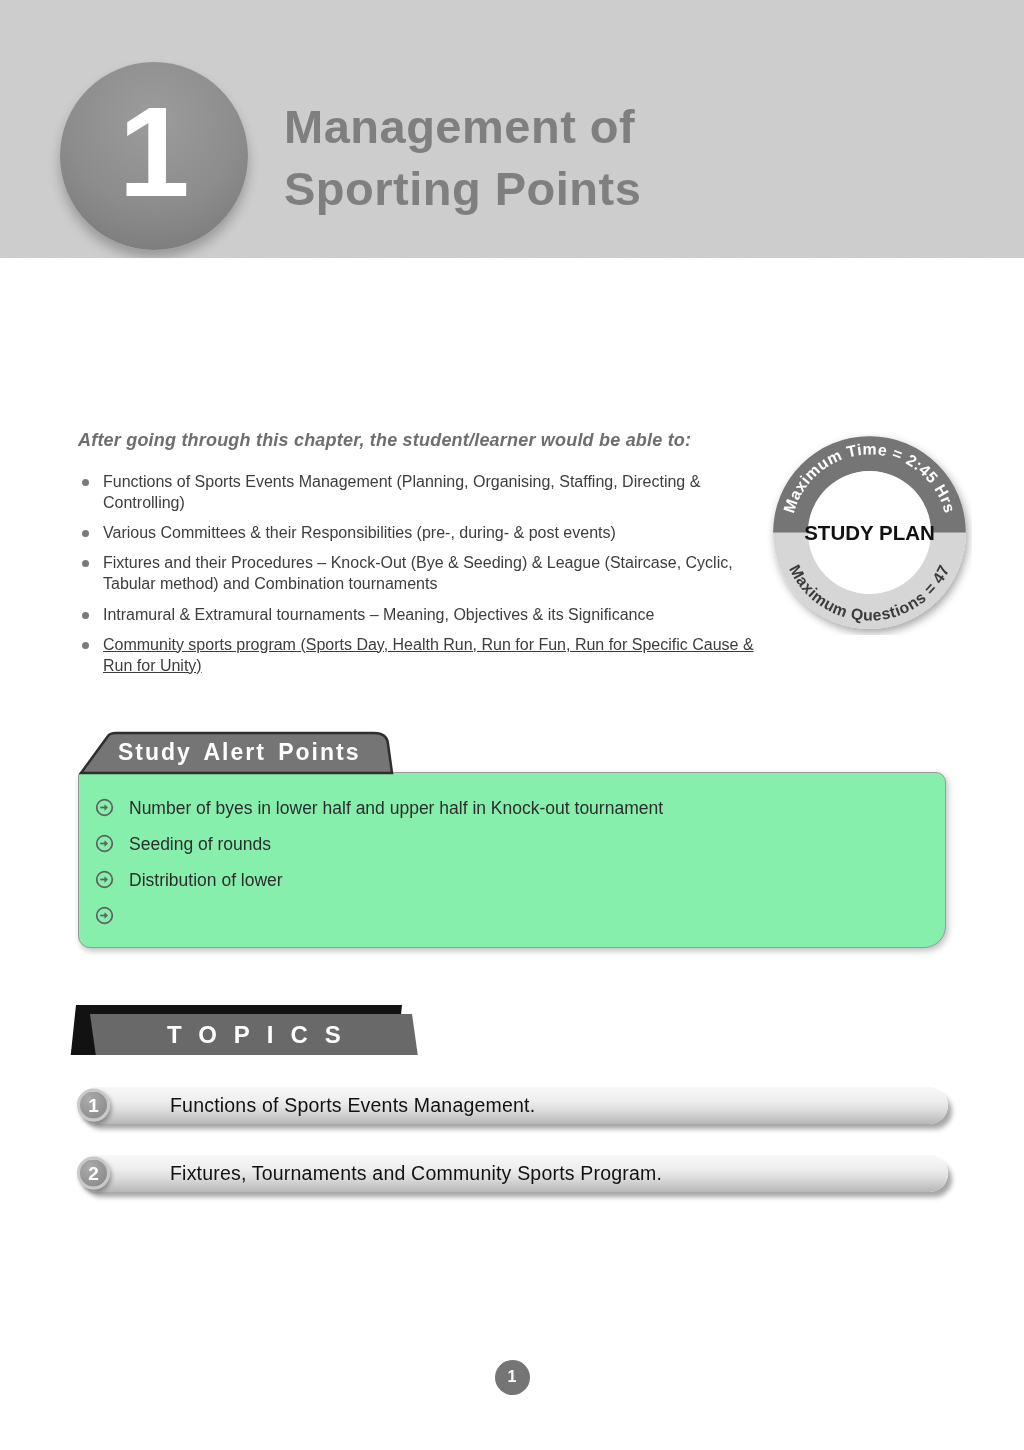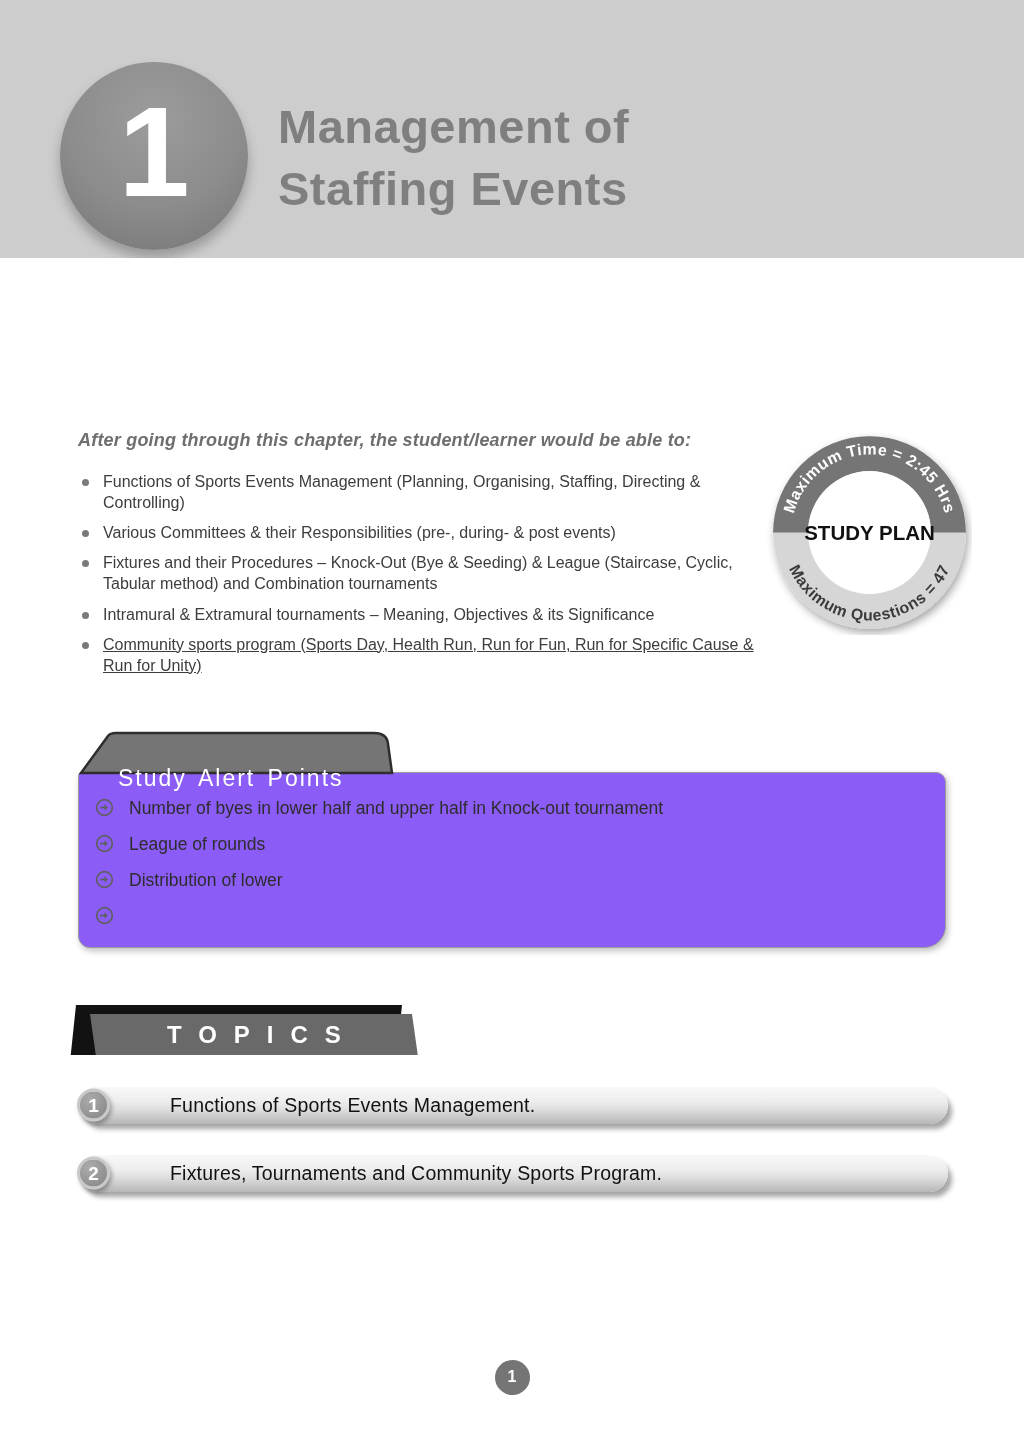--- a/index.html
+++ b/index.html
@@ -9,21 +9,21 @@
   
   .band { position:relative; width:1024px; height:258px; background:#cecece; overflow:hidden; }
   .band .noise { position:absolute; inset:0; pointer-events:none; }
   .chapter-circle { position:absolute; left:60px; top:62px; width:188px; height:188px;
     border-radius:50%;
     background:radial-gradient(circle at 50% 30%, #9c9c9c 0%, #8c8c8c 55%, #757575 100%);
     box-shadow:0 8px 12px rgba(0,0,0,0.25);
     display:flex; align-items:center; justify-content:center; }
   .chapter-circle .num { color:#ffffff; font-size:128px; font-weight:bold; line-height:1;
     transform:translateY(-4px); }
-  .chapter-title { position:absolute; left:278px; top:96px; color:#7f7f7f;
+  .chapter-title { position:absolute; left:284px; top:96px; color:#7f7f7f;
     font-size:47px; font-weight:bold; line-height:62px; letter-spacing:0.5px; }
 
   
   .content { margin:0 52px 0 78px; }
 
   
   .objectives { margin-top:172px; }
   .badge-float { float:right; width:205px; height:208px; }
   .lo-heading { color:#666666; font-size:25px; font-weight:bold;
     letter-spacing:5px; word-spacing:10px; }
@@ -33,22 +33,22 @@
   .lo-list li { position:relative; padding-left:25px; margin-bottom:9px;
     color:#3d3d3d; font-size:16px; line-height:1.32; }
   .lo-list li::before { content:""; position:absolute; left:4px; top:8px;
     width:7px; height:7px; border-radius:50%; background:#7a7a7a; }
   .lo-list li:nth-child(5) { padding-right:130px;text-decoration:underline; }
 
   
   .study-alert { clear:both; margin-top:55px; margin-right:26px; }
   .sa-tab { position:relative; width:322px; height:44px; z-index:2; }
   .sa-tab-label { position:absolute; left:40px; top:8px; color:#ffffff;
-    font-size:23px; font-weight:normal; letter-spacing:2px; word-spacing:4px;margin-top:26px; }
-  .sa-body { position:relative; margin-top:-3px; background:#8b5cf6;
+    font-size:23px; font-weight:bold; letter-spacing:2px; word-spacing:4px; }
+  .sa-body { position:relative; margin-top:-3px; background:#86efac;
     border:1px solid #9a9a9a; border-radius:4px 10px 22px 12px;
     box-shadow:2px 3px 6px rgba(0,0,0,0.25);
     padding:14px 20px 16px 16px; z-index:1; }
   .sa-item { display:flex; align-items:flex-start; gap:15px; margin:6px 0;
     color:#2d2d2d; font-size:17.5px; line-height:30px; }
   .sa-item svg { flex:0 0 auto; margin-top:5px; }
 
   
   .topics-banner { position:relative; margin-top:58px; width:334px; height:50px; }
   .topics-back { position:absolute; left:-2px; top:-1px; width:326px; height:50px;
@@ -90,21 +90,21 @@
           <feFuncA type="linear" slope="0.10"></feFuncA>
         </feComponentTransfer>
     </filter>
     <rect width="1024" height="258" filter="url(#paperNoise)"></rect>
   </svg>
   <div class="chapter-circle">
     <span class="num">1</span>
   </div>
   <div class="chapter-title">
     <div>Management of</div>
-    <div>Staffing Events</div>
+    <div>Sporting Points</div>
   </div>
 </header>
 
 <main class="content">
 
   <section class="objectives">
 
     <div class="badge-float">
       <svg viewBox="0 0 200 200" width="205" height="205">
         <defs>
@@ -156,21 +156,21 @@
           <path d="M10 6.6 L13.6 10 L10 13.4 Z" fill="#5f5f5f"></path>
         </svg>
         <span>Number of byes in lower half and upper half in Knock-out tournament</span>
       </div>
       <div class="sa-item">
         <svg viewBox="0 0 20 20" width="19" height="19">
           <circle cx="10" cy="10" r="8.2" fill="none" stroke="#5f5f5f" stroke-width="1.8"></circle>
           <path d="M5.5 10 L11 10" stroke="#5f5f5f" stroke-width="1.8"></path>
           <path d="M10 6.6 L13.6 10 L10 13.4 Z" fill="#5f5f5f"></path>
         </svg>
-        <span>League of rounds</span>
+        <span>Seeding of rounds</span>
       </div>
       <div class="sa-item">
         <svg viewBox="0 0 20 20" width="19" height="19">
           <circle cx="10" cy="10" r="8.2" fill="none" stroke="#5f5f5f" stroke-width="1.8"></circle>
           <path d="M5.5 10 L11 10" stroke="#5f5f5f" stroke-width="1.8"></path>
           <path d="M10 6.6 L13.6 10 L10 13.4 Z" fill="#5f5f5f"></path>
         </svg>
         <span>Distribution of lower</span>
       </div>
       <div class="sa-item">

